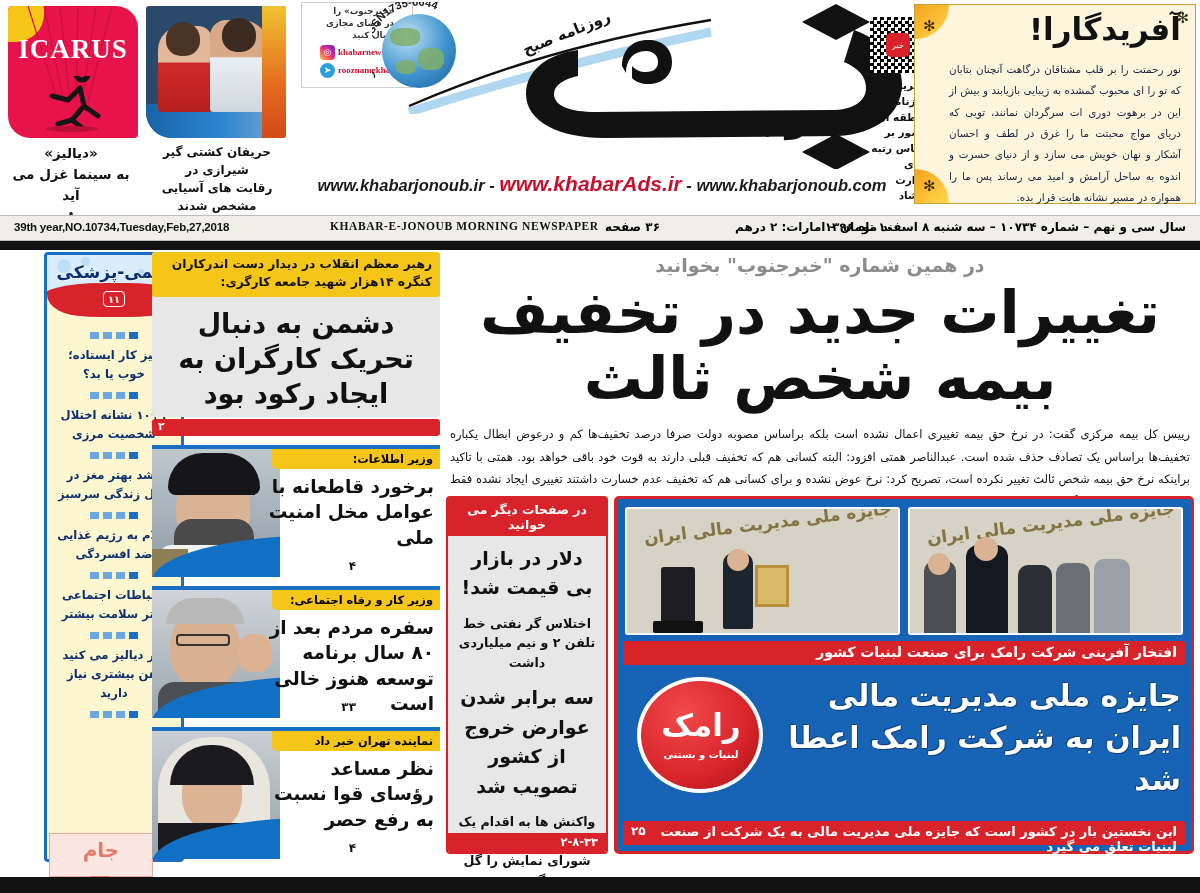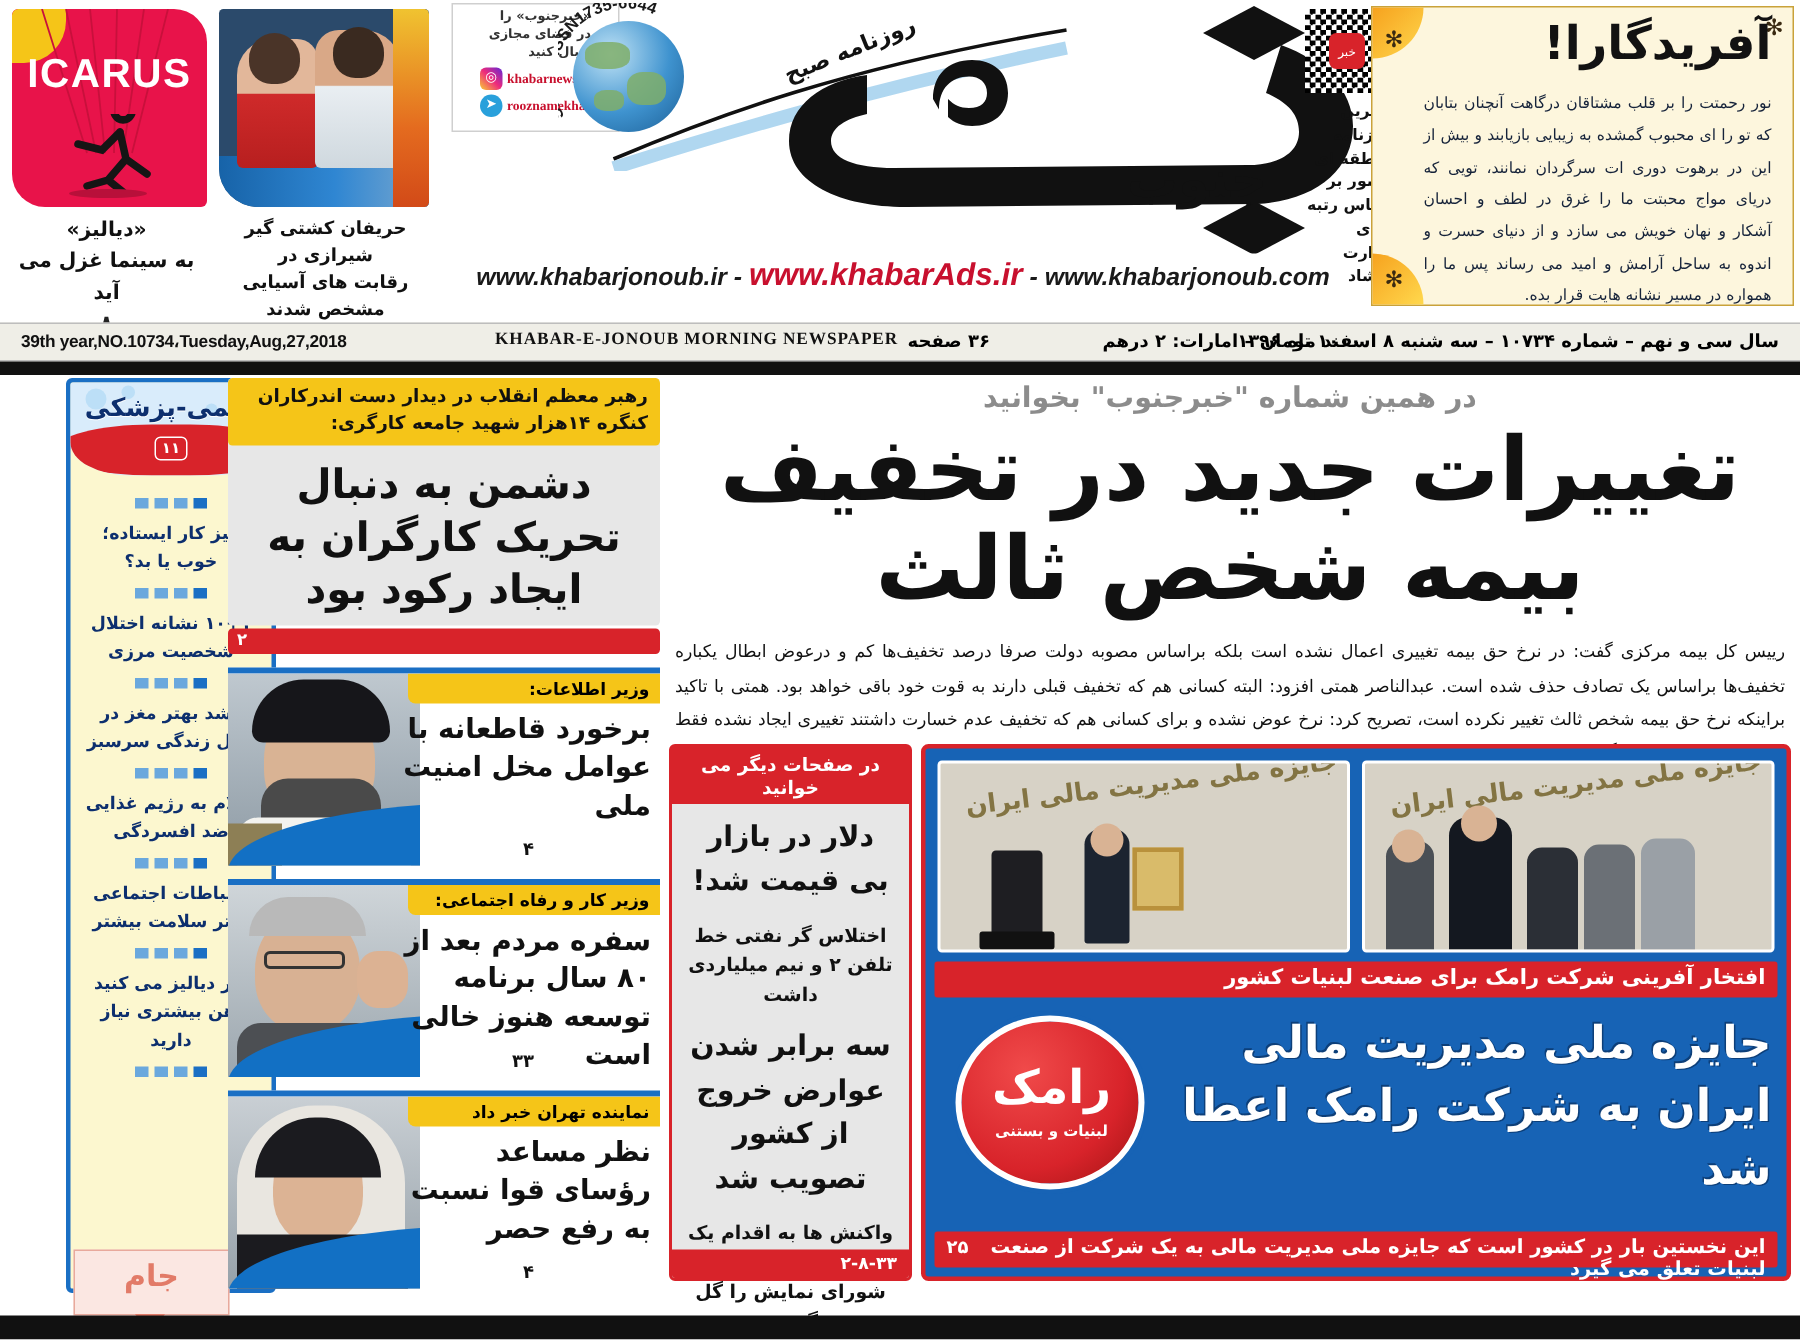--- a/index.html
+++ b/index.html
@@ -14,21 +14,21 @@
   
   .masthead { position:absolute; left:0; top:0; width:1200px; height:215px; background:#fff; }
 
   
   .promo-icarus { position:absolute; left:8px; top:6px; width:130px; height:132px;
      background:#e8134a; border-radius:4px 22px 4px 22px; overflow:hidden; }
   .promo-icarus .yellowcorner { position:absolute; left:0; top:0; width:36px; height:36px;
      background:#f5c518; border-radius:4px 0 28px 0; }
   .promo-icarus .wires { position:absolute; inset:0; }
   .icarus-word { position:absolute; top:28px; left:0; width:100%; text-align:center;
-     font-family:Liberation Sans, sans-serif; font-weight:bold; font-size:27px; color:#ffffff;
+     font-family:Liberation Serif, serif; font-weight:bold; font-size:27px; color:#ffffff;
      letter-spacing:1px; }
   .icarus-fig { position:absolute; bottom:6px; left:30px; width:70px; height:56px; }
 
   .promo-wrestle { position:absolute; left:146px; top:6px; width:140px; height:132px;
      border-radius:3px 3px 3px 26px; overflow:hidden; background:#2b4a6b; }
   .pw-band { position:absolute; right:0; top:0; bottom:0; width:24px;
      background:linear-gradient(180deg,#f0c330 0%, #e46b1f 60%, #d24a18 100%);
      border-radius:0 3px 3px 0; }
   .pw-mat { position:absolute; left:0; right:0; bottom:0; height:34px;
      background:linear-gradient(90deg,#1763a8,#2f86d2 55%,#7aa8cf); }
@@ -72,21 +72,21 @@
   .swoosh { position:absolute; left:405px; top:18px; width:310px; height:96px; }
   .rooznameh { position:absolute; left:520px; top:24px; direction:rtl; font-size:15px; color:#111;
      font-weight:bold; transform:rotate(-22deg); letter-spacing:1px; }
 
   
   .logo-khabar { position:absolute; right:258px; top:4px; width:440px; height:165px; }
   .logo-jonoub { position:absolute; right:355px; top:100px; direction:rtl;
      font-size:34px; font-weight:bold; color:#111; letter-spacing:-1px; }
 
   
-  .qr-wrap { position:absolute; right:272px; top:6px; width:58px; }
+  .qr-wrap { position:absolute; right:272px; top:17px; width:58px; }
   .qr { width:56px; height:56px; background:
      repeating-conic-gradient(#000 0 25%, #fff 0 50%) 0 0/7px 7px; position:relative; }
   .qr .ctr { position:absolute; left:16px; top:16px; width:24px; height:24px; background:#d8232a;
      border-radius:5px; color:#fff; font-size:8px; display:flex; align-items:center; justify-content:center; }
   .qr-cap { direction:rtl; text-align:right; font-size:10.5px; font-weight:bold; color:#111;
      line-height:1.5; margin-top:5px; }
 
   
   .afarid { position:absolute; right:4px; top:4px; width:282px; height:200px;
      background:#fdf6dd; border:1px solid #c9a23a; }
@@ -339,21 +339,21 @@
     <div class="urls">
       <span>www.khabarjonoub.ir</span>
       <span>-</span>
       <span class="mid">www.khabarAds.ir</span>
       <span>-</span>
       <span>www.khabarjonoub.com</span>
     </div>
   </div>
 
   <div class="infobar">
-    <div class="ib-en">39th year,NO.10734،Tuesday,Aug,27,2018</div>
+    <div class="ib-en">39th year,NO.10734،Tuesday,Feb,27,2018</div>
     <div class="ib-name">KHABAR-E-JONOUB MORNING NEWSPAPER</div>
     <div class="ib-pages">۳۶ صفحه</div>
     <div class="ib-price">۱۰۰۰ تومان – امارات: ۲ درهم</div>
     <div class="ib-date">سال سی و نهم – شماره ۱۰۷۳۴ – سه شنبه ۸ اسفند ماه ۱۳۹۶</div>
   </div>
   <div class="blackbar"></div>
 
   <div class="body">
 
     <div class="med">

